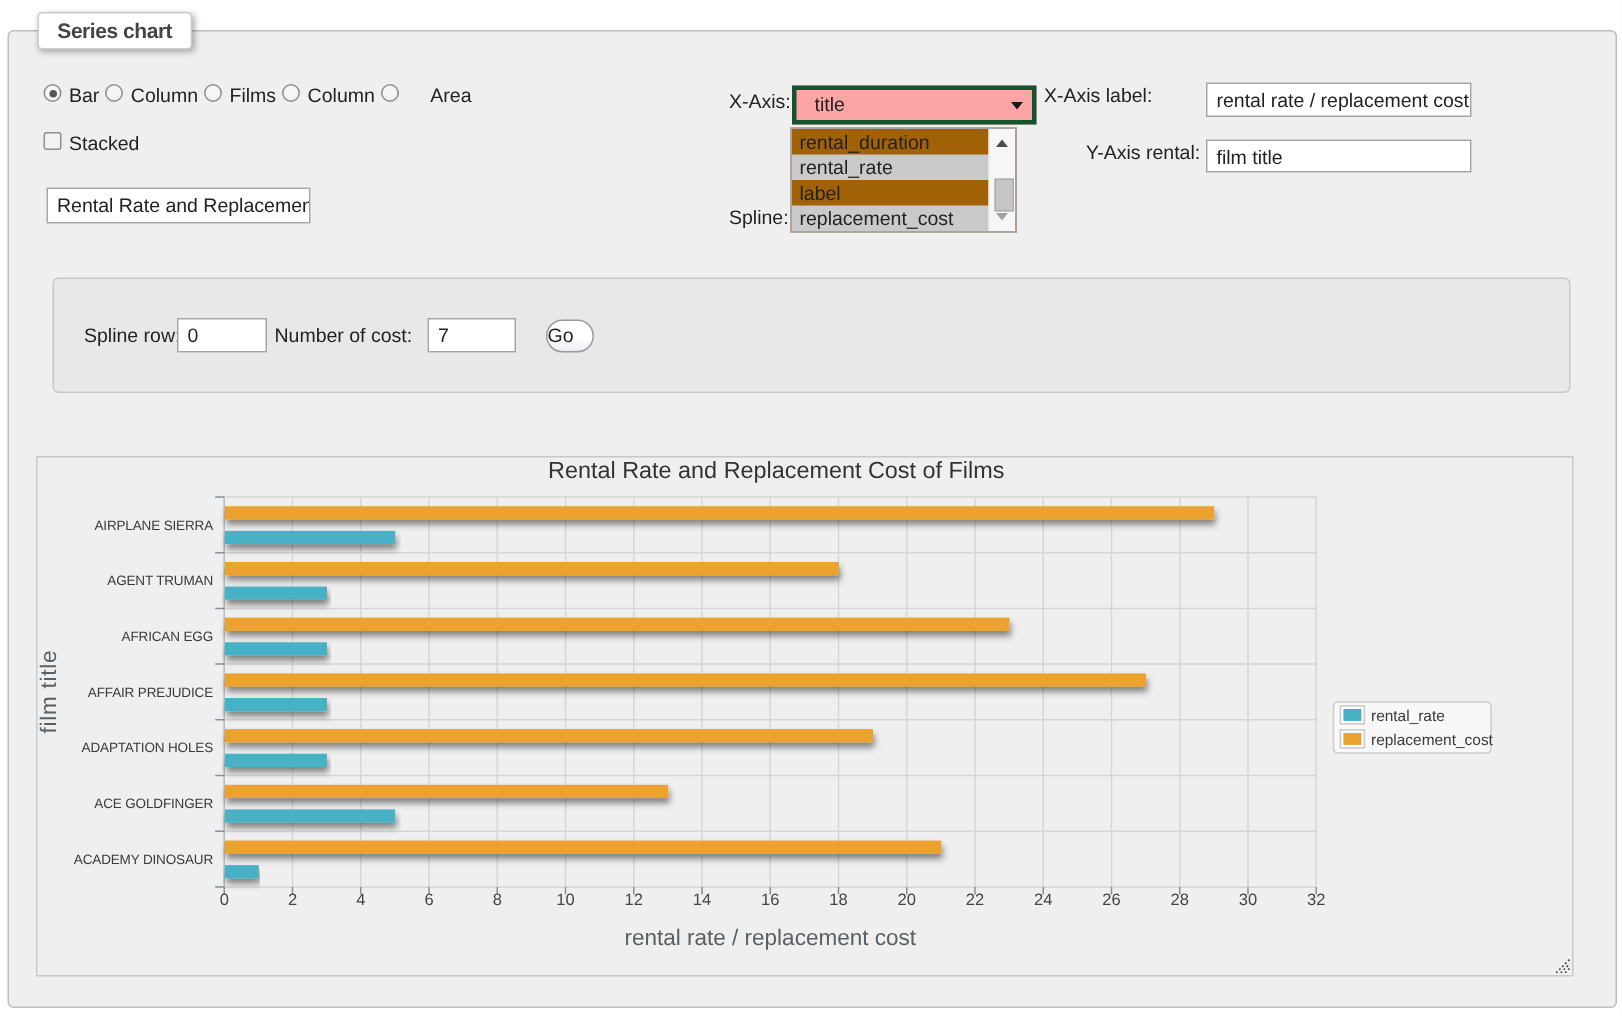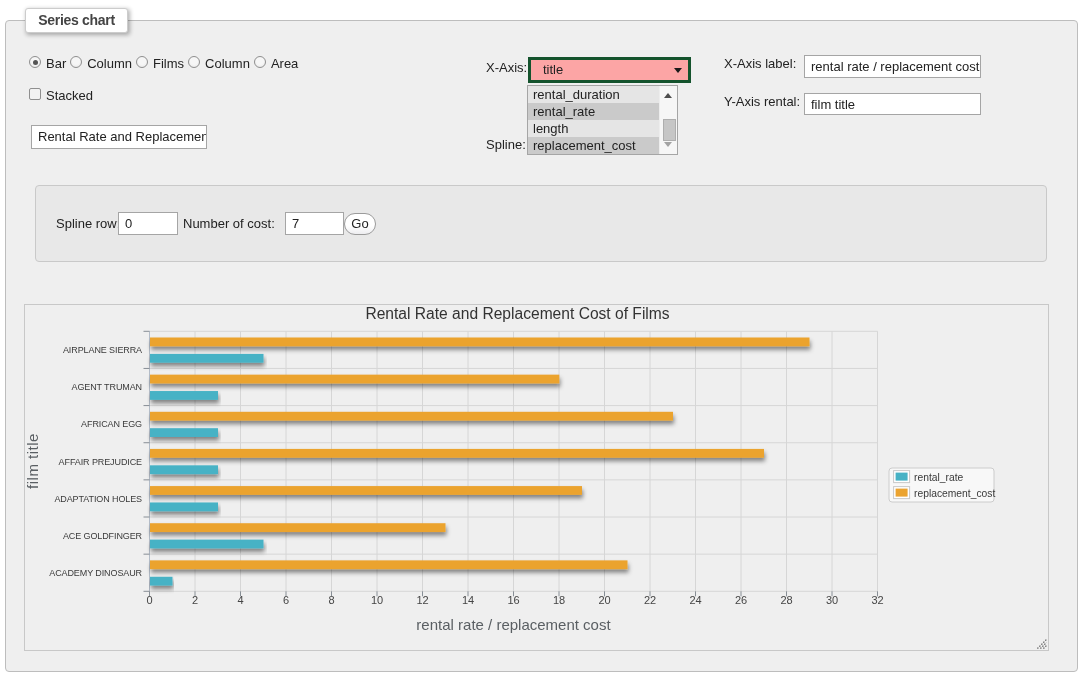--- a/index.html
+++ b/index.html
@@ -4,25 +4,25 @@
 html,body {width:1081px;height:681px;background:#fff;font-family:"Liberation Sans",sans-serif;font-size:13px;color:#222;overflow:hidden}
 .abs {position:absolute}
 .fieldset {left:5px;top:20px;width:1071px;height:650px;background:#efefef;border:1px solid #bdbdbd;border-radius:4px}
 .legend {left:25px;top:8px;width:101px;height:23px;background:#fff;border:1px solid #ccc;border-radius:3px;box-shadow:1.5px 1.5px 4px rgba(0,0,0,0.3);text-align:center;line-height:23px;font-size:14px;font-weight:bold;letter-spacing:-0.3px;color:#444;z-index:5}
 .row {display:flex;}
 .radio {width:10px;height:10px;border:1px solid #8f8f8f;border-radius:50%;background:radial-gradient(circle at 50% 40%,#f6f6f6 45%,#e3e3e3);display:inline-block;position:relative}
 .radio.on::after {content:"";position:absolute;left:2.5px;top:2.5px;width:5px;height:5px;border-radius:50%;background:#555}
 .cb {width:10px;height:10px;border:1px solid #8f8f8f;border-radius:2px;background:#f2f2f2;display:inline-block}
 .ti {background:#fff;border:1px solid #a5a5a5;font-size:13px;color:#222;line-height:22px;white-space:nowrap;overflow:hidden;padding:0 0 0 6px}
 .gray {left:35px;top:185px;width:1010px;height:75px;background:#e8e8e8;border:1px solid #c9c9c9;border-radius:4px}
-.gobtn {left:344px;top:213px;width:30px;height:20px;border:1px solid #9b9b9b;border-radius:11px;background:linear-gradient(#ffffff,#ffffff 60%,#ededf0);text-align:center;line-height:20px;color:#222}
+.gobtn {left:364px;top:213px;width:30px;height:20px;border:1px solid #9b9b9b;border-radius:11px;background:linear-gradient(#ffffff,#ffffff 60%,#ededf0);text-align:left;line-height:20px;color:#222}
 .chartbox {left:24px;top:304px;width:1023px;height:345px;border:1px solid #c8c8c8;background:#efefef}
 .sel {left:528px;top:57px;width:145px;height:20px;background:#fca5a5;border:3px solid #14532d;line-height:20px;padding-left:12px}
 .arrow {position:absolute;right:6px;top:7.5px;width:0;height:0;border-left:4px solid transparent;border-right:4px solid transparent;border-top:5px solid #1a1a1a}
-.lb {left:527px;top:85px;width:149px;height:68px;background:#e5e5e5;border:1px solid #a5a5a5;overflow:hidden}
+.lb {left:527px;top:85px;width:149px;height:68px;background:#a16207;border:1px solid #a5a5a5;overflow:hidden}
 .lbi {height:17px;line-height:17px;padding-left:5px;width:127px}
 .lbi.seld {background:#cacaca}
 .sbar {position:absolute;right:0;top:0;width:17px;height:68px;background:#f6f6f6;border-left:1px solid #ededed}
 .thumb {position:absolute;left:2.5px;top:33px;width:11px;height:20px;background:#c6c6c6;border:1px solid #aeaeae}
 .tri-up {position:absolute;left:4px;top:7px;width:0;height:0;border-left:4.5px solid transparent;border-right:4.5px solid transparent;border-bottom:5.5px solid #4d4d4d}
 .tri-dn {position:absolute;left:4px;bottom:7px;width:0;height:0;border-left:4.5px solid transparent;border-right:4.5px solid transparent;border-top:5.5px solid #a2a2a2}
 </style></head>
 <body style="position:relative">
 <div class="abs fieldset"></div>
 <div class="abs legend">Series chart</div>
@@ -30,44 +30,44 @@
 <div class="abs row" style="left:29px;top:56px;height:13px">
  <span class="radio on"></span>
     <span style="margin:0 4px 0 5px">Bar</span>
  <span class="radio"></span>
     <span style="margin:0 4px 16px 5px">Column</span>
  <span class="radio"></span>
     <span style="margin:0 4px 0 5px">Films</span>
  <span class="radio"></span>
     <span style="margin:0 4px 0 5px">Column</span>
  <span class="radio"></span>
-    <span style="margin:0 0 0 5px">Area</span>
+    <span style="margin:0 0 0 21px">Area</span>
 </div>
 <div class="abs row" style="left:29px;top:88px;height:13px">
  <span class="cb"></span>
     <span style="margin-left:5px">Stacked</span>
 </div>
 <div class="abs ti" style="left:31px;top:125px;width:168px;height:22px">Rental Rate and Replacement Cost of Films</div>
 
 <div class="abs" style="left:486px;top:60px">X-Axis:</div>
 <div class="abs sel">title<span class="arrow"></span></div>
 <div class="abs lb">
  <div class="lbi">rental_duration</div>
  <div class="lbi seld">rental_rate</div>
- <div class="lbi">length</div>
+ <div class="lbi">label</div>
  <div class="lbi seld">replacement_cost</div>
  <div class="sbar">
       <span class="tri-up"></span>
       <span class="thumb"></span>
       <span class="tri-dn"></span>
     </div>
 </div>
 <div class="abs" style="left:486px;top:137px">Spline:</div>
 
-<div class="abs" style="left:724px;top:56px">X-Axis label:</div>
+<div class="abs" style="left:696px;top:56px">X-Axis label:</div>
 <div class="abs ti" style="left:804px;top:55px;width:169px;height:21px">rental rate / replacement cost</div>
 <div class="abs" style="left:724px;top:94px">Y-Axis rental:</div>
 <div class="abs ti" style="left:804px;top:93px;width:169px;height:20px">film title</div>
 
 <div class="abs gray"></div>
 <div class="abs" style="left:56px;top:216px">Spline row:</div>
 <div class="abs ti" style="left:118px;top:212px;width:52px;height:21px">0</div>
 <div class="abs" style="left:183px;top:216px">Number of cost:</div>
 <div class="abs ti" style="left:285px;top:212px;width:51px;height:21px">7</div>
 <div class="abs gobtn">Go</div>

